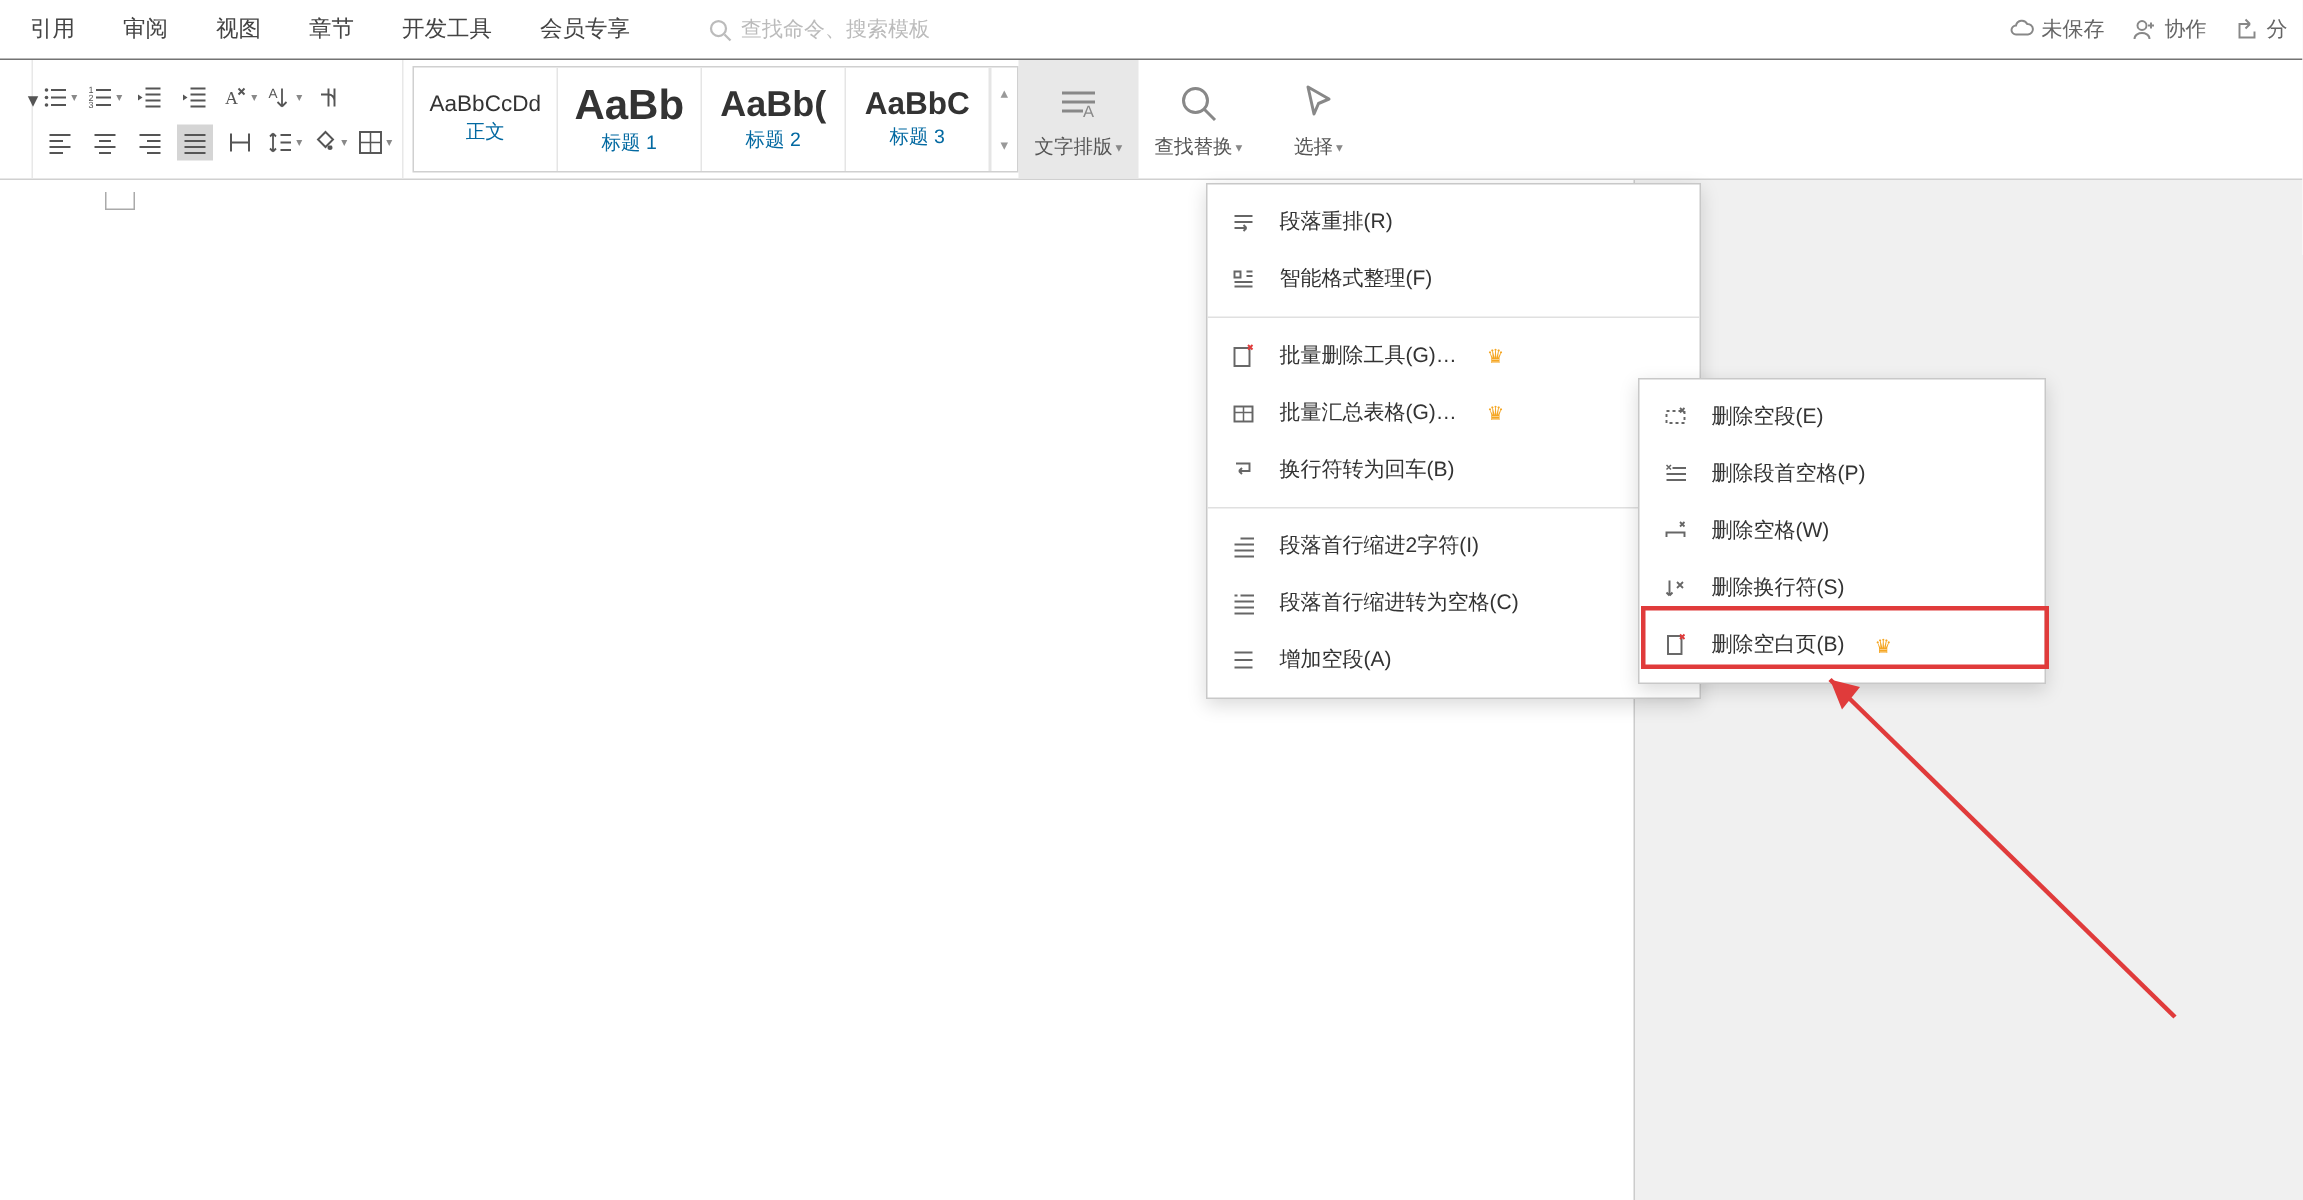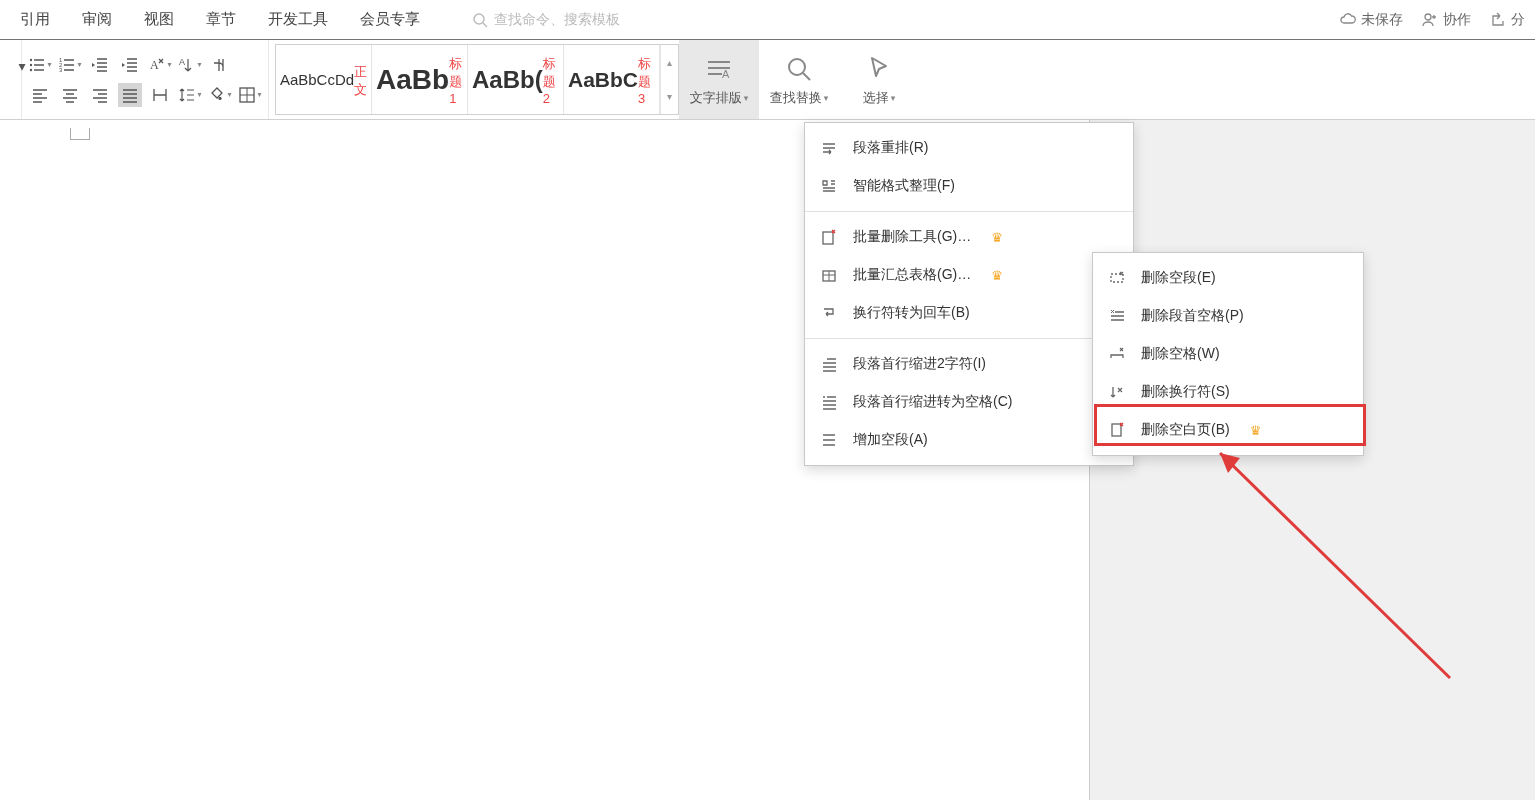--- a/index.html
+++ b/index.html
@@ -87,34 +87,34 @@
   
   .style-gallery {
     display: flex;
     align-items: stretch;
     border: 1px solid #d0d0d0;
     margin: 4px 0 4px 6px;
   }
   .style-item {
     width: 96px;
     display: flex;
-    flex-direction: row;
+    flex-direction: column;
     align-items: center;
     justify-content: center;
     border-right: 1px solid #e5e5e5;
     cursor: pointer;
     padding: 2px 4px;
   }
   .style-item:last-child { border-right: none; }
   .style-preview { font-family: Arial, sans-serif; color: #333; line-height: 1; }
   .sp-normal { font-size: 15px; }
   .sp-h1 { font-size: 28px; font-weight: 700; }
   .sp-h2 { font-size: 24px; font-weight: 700; }
   .sp-h3 { font-size: 21px; font-weight: 600; }
-  .style-label { font-size: 13px; color: #ef4444; margin-top: 2px; }
+  .style-label { font-size: 13px; color: #0369a1; margin-top: 2px; }
   .gallery-side {
     width: 18px;
     display: flex; flex-direction: column;
     border-left: 1px solid #e5e5e5;
     align-items: center; justify-content: space-around;
     color: #999; font-size: 10px;
   }
 
   
   .big-btn {

